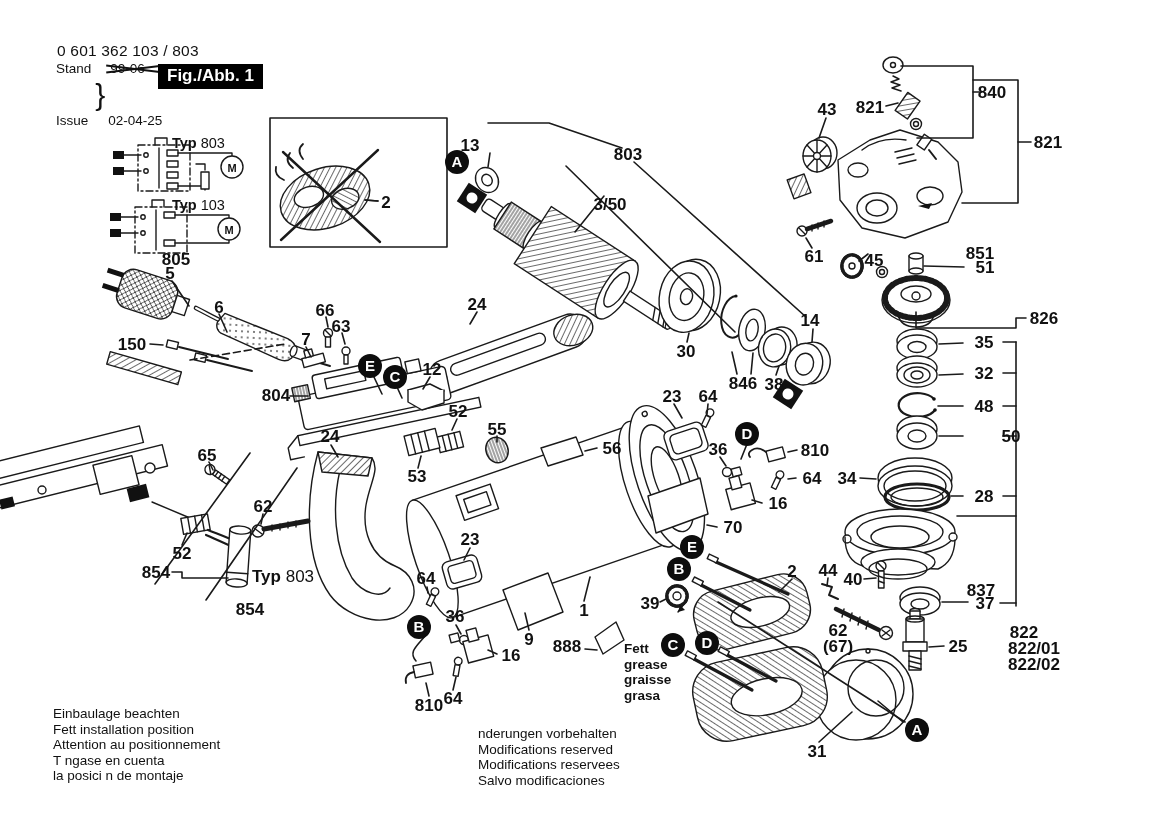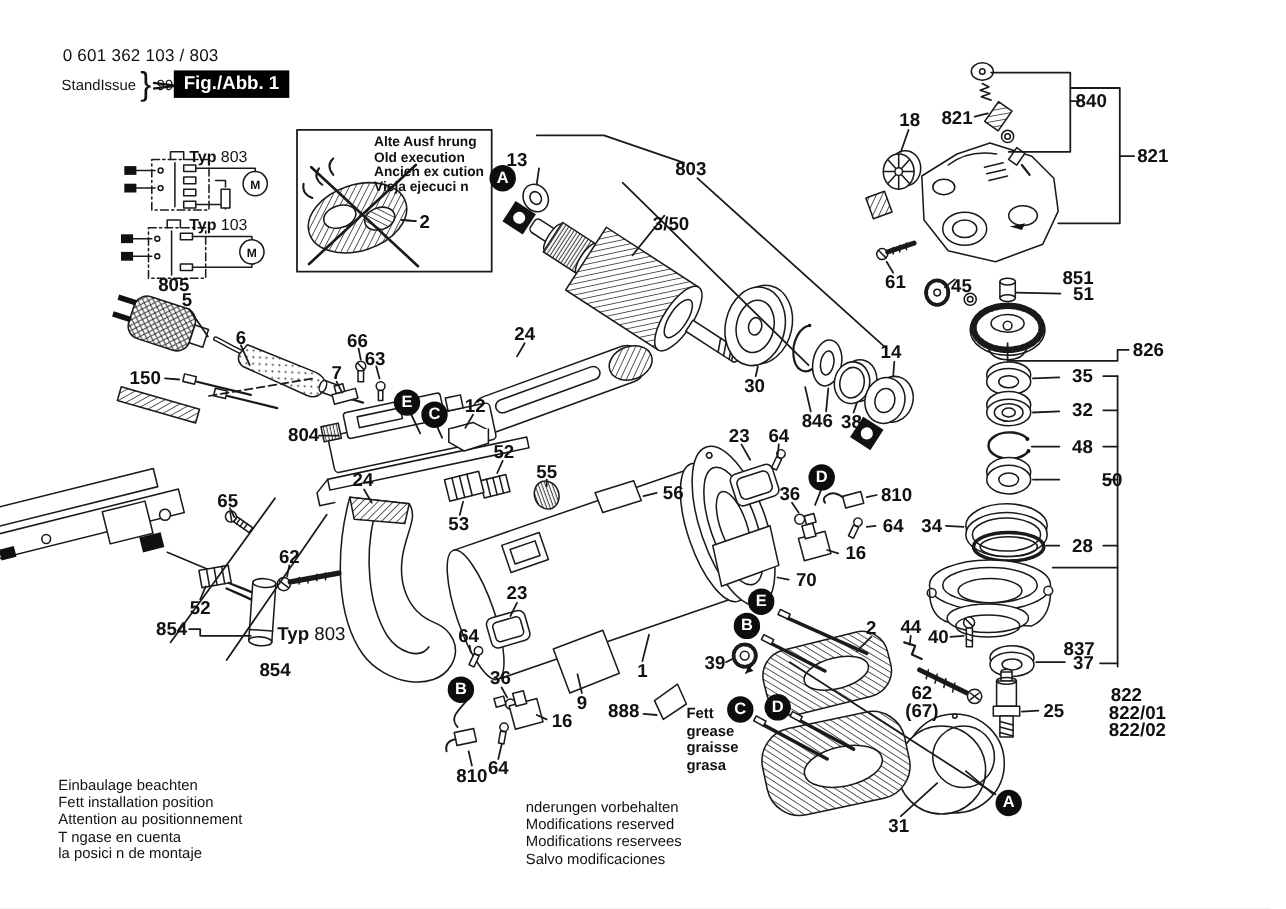--- a/index.html
+++ b/index.html
@@ -13,21 +13,21 @@
     position:absolute;transform:translate(-50%,-50%);
     font-weight:700;font-size:17px;line-height:17px;white-space:nowrap;color:#111;
   }
   .clabel{
     position:absolute;transform:translate(-50%,-50%);
     width:24px;height:24px;border-radius:50%;background:#0d0d0d;color:#fff;
     font-weight:700;font-size:15px;line-height:24px;text-align:center;
   }
   .hdr-num{position:absolute;left:57px;top:42px;font-size:15.5px;letter-spacing:.2px;}
   .stand-issue{position:absolute;left:56px;top:60px;display:flex;align-items:center;font-size:13.5px;}
-  .si-col{display:flex;line-height:17px;}
+  .si-col{display:flex;flex-direction:column;line-height:17px;gap:35px;}
   .si-brace{font-size:30px;font-weight:300;margin:0 3px 0 4px;}
   .strike{position:relative;display:inline-block;padding:0 2px;}
   .strike i{content:"";position:absolute;left:-2px;right:-2px;top:48%;height:1.6px;background:#111;}
   .strike i.s1{transform:rotate(7deg);}
   .strike i.s2{transform:rotate(-7deg);}
   .figbox{
     position:absolute;left:158px;top:64px;background:#000;color:#fff;
     font-weight:700;font-size:17px;padding:2px 9px 3px 9px;
   }
   .typ-label{position:absolute;font-size:14.5px;white-space:nowrap;}
@@ -653,26 +653,20 @@
   <span>Fig./Abb. 1</span>
 </div>
 
 <div class="typ-label" style="left:172px;top:135px;">
   <b>Typ</b>&nbsp;<span>803</span>
 </div>
 <div class="typ-label" style="left:172px;top:197px;">
   <b>Typ</b>&nbsp;<span>103</span>
 </div>
 
-<div class="inset-text">
-  <span>Alte Ausf hrung</span>
-  <span>Old execution</span>
-  <span>Ancien ex cution</span>
-  <span>Vieja ejecuci n</span>
-</div>
 
 <div class="typ-callout">
   <b>Typ</b>&nbsp;<span>803</span>
 </div>
 
 <div class="grease">
   <span>Fett</span>
   <span>grease</span>
   <span>graisse</span>
   <span>grasa</span>
@@ -687,21 +681,21 @@
 </div>
 
 <div class="note note-mods">
   <span> nderungen vorbehalten</span>
   <span>Modifications reserved</span>
   <span>Modifications reservees</span>
   <span>Salvo modificaciones</span>
 </div>
 
 <div id="labels-layer">
-      <div class="plabel" style="left: 158px; top: 259px; text-align: center;">805</div>
+      <div class="plabel" style="left: 176px; top: 259px; text-align: center;">805</div>
       <div class="plabel" style="left: 170px; top: 273px;">5</div>
       <div class="plabel" style="left: 219px; top: 307px;">6</div>
       <div class="plabel" style="left: 132px; top: 344px;">150</div>
       <div class="plabel" style="left: 325px; top: 310px;">66</div>
       <div class="plabel" style="left: 341px; top: 326px;">63</div>
       <div class="plabel" style="left: 306px; top: 339px;">7</div>
       <div class="plabel" style="left: 432px; top: 369px;">12</div>
       <div class="plabel" style="left: 276px; top: 395px;">804</div>
       <div class="plabel" style="left: 477px; top: 304px;">24</div>
       <div class="plabel" style="left: 458px; top: 411px;">52</div>
@@ -721,21 +715,21 @@
       <div class="plabel" style="left: 774px; top: 384px;">38</div>
       <div class="plabel" style="left: 810px; top: 320px;">14</div>
       <div class="plabel" style="left: 672px; top: 396px;">23</div>
       <div class="plabel" style="left: 708px; top: 396px;">64</div>
       <div class="plabel" style="left: 718px; top: 449px;">36</div>
       <div class="plabel" style="left: 815px; top: 450px;">810</div>
       <div class="plabel" style="left: 812px; top: 478px;">64</div>
       <div class="plabel" style="left: 778px; top: 503px;">16</div>
       <div class="plabel" style="left: 612px; top: 448px;">56</div>
       <div class="plabel" style="left: 733px; top: 527px;">70</div>
-      <div class="plabel" style="left: 827px; top: 109px;">18</div>
+      <div class="plabel" style="left: 827px; top: 109px;">43</div>
       <div class="plabel" style="left: 870px; top: 107px;">821</div>
       <div class="plabel" style="left: 992px; top: 92px;">840</div>
       <div class="plabel" style="left: 1048px; top: 142px;">821</div>
       <div class="plabel" style="left: 814px; top: 256px;">61</div>
       <div class="plabel" style="left: 874px; top: 260px;">45</div>
       <div class="plabel" style="left: 980px; top: 253px;">851</div>
       <div class="plabel" style="left: 985px; top: 267px;">51</div>
       <div class="plabel" style="left: 1044px; top: 318px;">826</div>
       <div class="plabel" style="left: 984px; top: 342px;">35</div>
       <div class="plabel" style="left: 984px; top: 373px;">32</div>

